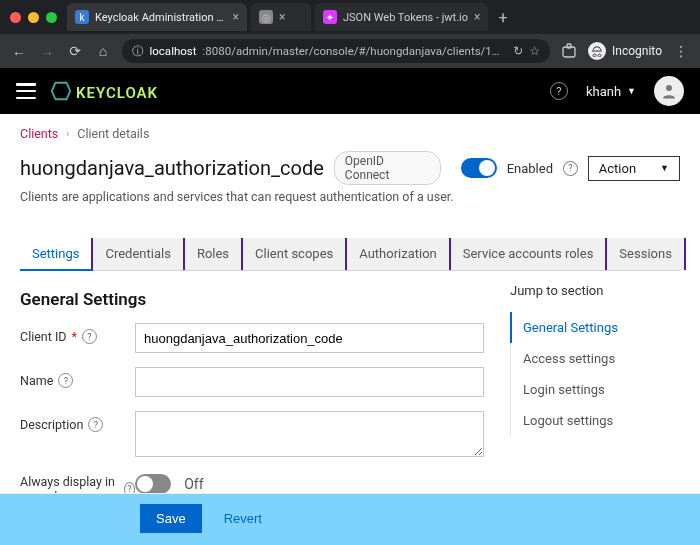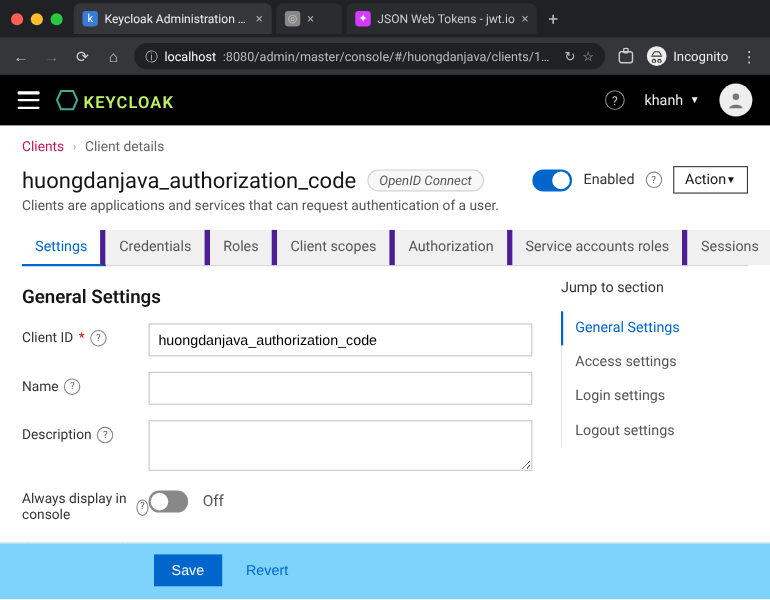--- a/index.html
+++ b/index.html
@@ -37,33 +37,33 @@
   .avatar-lg{width:30px;height:30px;border-radius:50%;background:#eee;color:#555;display:flex;align-items:center;justify-content:center;}
 
   
   .page { padding: 12px 20px 0 20px; position: relative; height: calc(545px - 34px - 34px - 46px); overflow: hidden; }
   .breadcrumbs { font-size: 12.5px; color: #666; display:flex; align-items:center; gap:8px; margin-bottom: 10px; }
   .breadcrumbs a { color: #be185d; text-decoration: none; }
   .breadcrumbs .sep{color:#999;font-size:10px;}
 
   .title-row { display:flex; align-items:center; gap:10px; }
   .page-title { font-size: 20px; font-weight: 400; }
-  .protocol-badge { border:1px solid #d2d2d2; border-radius: 14px; padding: 2px 10px; font-size: 12px; color:#555; background:#f8f8f8;font-style:italic;}
+  .protocol-badge { border:1px solid #d2d2d2; border-radius: 14px; padding: 2px 10px; font-size: 12px; color:#555; background:#f8f8f8;}
   .title-row .spacer{flex:1;}
   .toggle { width:36px; height:20px; border-radius:10px; background:#0066cc; position:relative; cursor:pointer;}
   .toggle::after{content:"";position:absolute;right:2px;top:2px;width:16px;height:16px;border-radius:50%;background:#fff;}
   .enabled-label{font-size:13px;color:#333;}
   .help-inline{width:15px;height:15px;border:1px solid #888;border-radius:50%;display:inline-flex;align-items:center;justify-content:center;font-size:9px;color:#666;}
-  .action-dd{border:1px solid #333;padding:4px 10px;font-size:13px;display:flex;align-items:center;gap:0;cursor:pointer;background:#fff;}
+  .action-dd{border:1px solid #333;padding:4px 10px;font-size:13px;display:flex;align-items:center;gap:24px;cursor:pointer;background:#fff;}
   .action-dd .caret{font-size:9px;}
 
   .subtitle { font-size: 12.5px; color:#555; margin: 4px 0 14px 0; }
 
   .tabs { display:flex; border-bottom:1px solid #d2d2d2; font-size:13px; flex-wrap: nowrap; }
-  .tabs .tabitem{ padding:8px 12px; color:#555; cursor:pointer; background:#f0f0f0; border-right:5px solid #4c1d95; white-space:nowrap;}
+  .tabs .tabitem{ padding:8px 12px; color:#555; cursor:pointer; background:#f0f0f0; border-right:2px solid #4c1d95; white-space:nowrap;margin-top:20px;}
   .tabs .tabitem.active{ background:#fff; color:#0066cc; border-bottom:2px solid #0066cc; margin-bottom:-1px; }
 
   .content-row{display:flex; gap:26px; margin-top:12px;}
   .form-col{flex:1; min-width:0;}
   .jump-col{width:170px; flex-shrink:0;}
   .section-heading{font-size:17px;font-weight:600;margin:6px 0 14px 0;}
   .jump-heading{font-size:13px;color:#333;margin-bottom:14px;}
 
   .form-row{display:flex; align-items:flex-start; margin-bottom:14px;}
   .form-label{width:115px; font-size:12.5px; color:#333; display:flex; align-items:center; gap:5px; padding-top:6px;}

